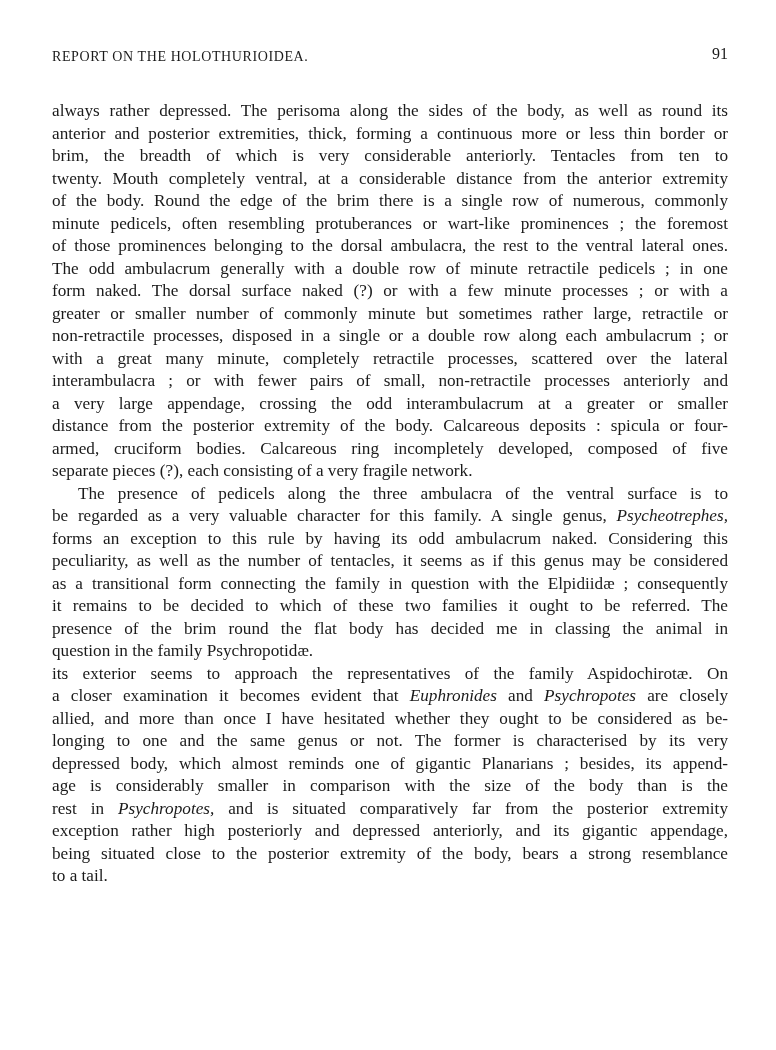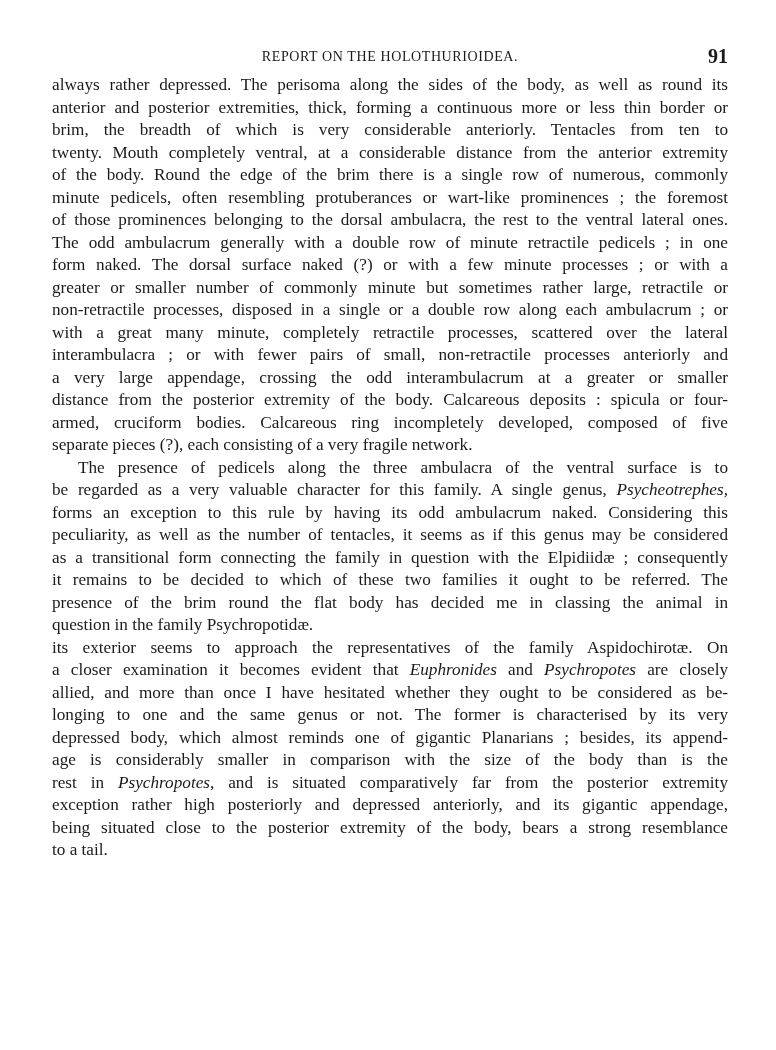--- a/index.html
+++ b/index.html
@@ -1,22 +1,22 @@
 <!DOCTYPE html>
 <html><head>
 <meta charset="utf-8">
 <style>
   html, body { margin: 0; padding: 0; background: #ffffff; }
   body { width: 776px; height: 1050px; position: relative; overflow: hidden;
          font-family: "Liberation Serif", "DejaVu Serif", serif; color: #1a1a1a; }
   .header { position: absolute; top: 47px; left: 52px; width: 676px; height: 22px; }
-  .running-title { position: absolute; left: 0; right: 0; text-align: center;
+  .running-title { position: absolute; left: 0; right: 0; text-align: left;
                    font-size: 14px; letter-spacing: 0.6px; top: 2px; }
-  .page-number { position: absolute; right: 0; top: -2px; font-size: 20px; font-weight: bold; }
-  .body-text { position: absolute; top: 74px; left: 52px; width: 676px;
+  .page-number { position: absolute; right: 0; top: -2px; font-size: 16px; font-weight: normal; }
+  .body-text { position: absolute; top: 100px; left: 52px; width: 676px;
                font-size: 17.2px; line-height: 22.5px; text-align: justify; }
   .body-text p { margin: 0; }
   .line { display: block; text-align: justify; text-align-last: justify; white-space: nowrap; }
   .line.last { text-align-last: left; }
   i { font-style: italic; }
 </style>
 </head>
 <body>
 
 <div class="header">

